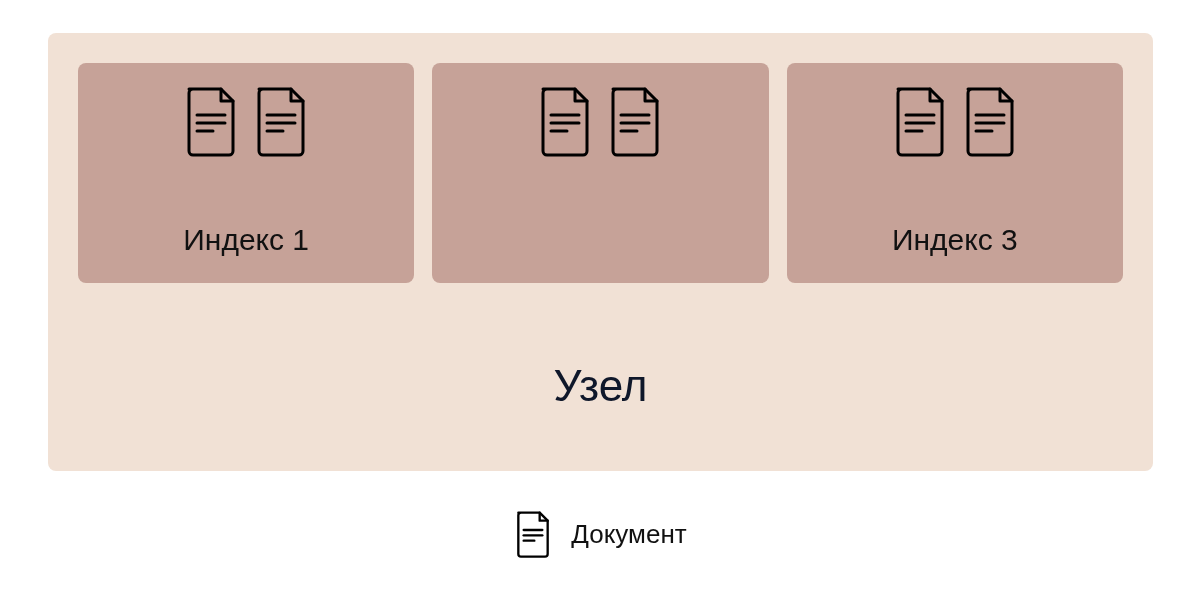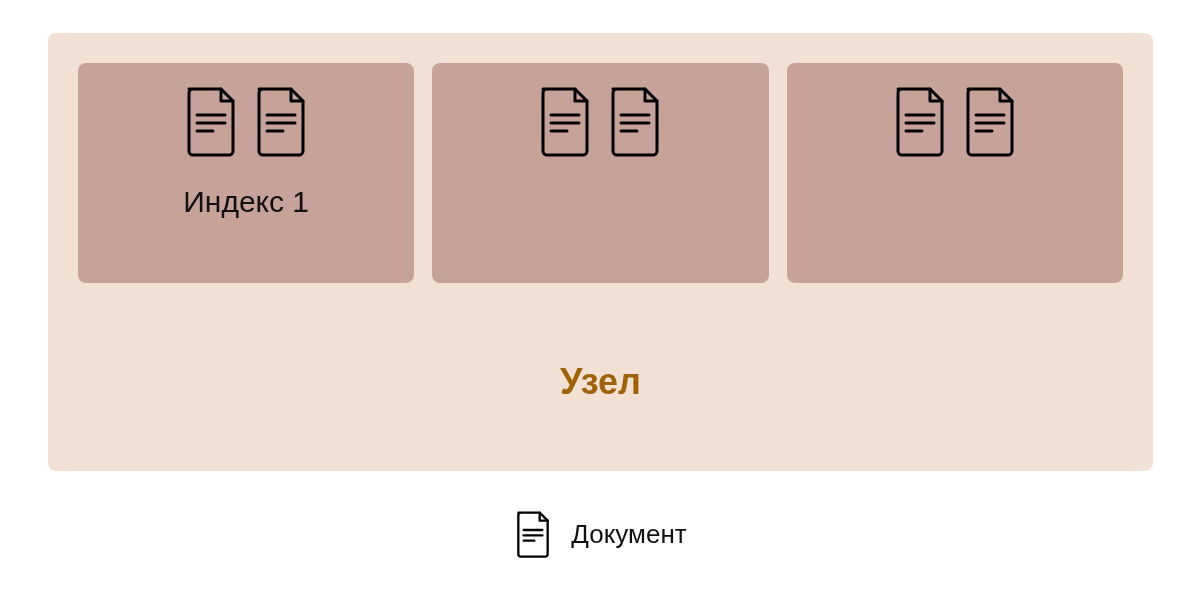--- a/index.html
+++ b/index.html
@@ -49,27 +49,28 @@
       height: 72px;
     }
     .doc-icon-small {
       width: 40px;
       height: 48px;
     }
     .index-label {
       font-size: 30px;
       color: #111;
       font-weight: 400;
+      margin-top: 38px;
     }
     .node-label {
       text-align: center;
-      font-size: 36px;
-      color: #a16207;
+      font-size: 44px;
+      color: #0f172a;
       margin-top: 78px;
-      font-weight: 700;
+      font-weight: 400;
     }
     .legend {
       position: absolute;
       left: 0;
       right: 0;
       top: 510px;
       display: flex;
       align-items: center;
       justify-content: center;
       gap: 18px;
@@ -146,20 +147,21 @@
         <span class="doc-icon">
           <svg viewBox="0 0 60 72" fill="none" stroke="#000" stroke-width="3" stroke-linejoin="round" stroke-linecap="round">
             <path d="M8 4 H40 L52 16 V66 A4 4 0 0 1 48 70 H12 A4 4 0 0 1 8 66 V8 A4 4 0 0 1 12 4 Z" fill="none"></path>
             <path d="M40 4 V16 H52" fill="none"></path>
             <line x1="16" y1="30" x2="44" y2="30"></line>
             <line x1="16" y1="38" x2="44" y2="38"></line>
             <line x1="16" y1="46" x2="32" y2="46"></line>
           </svg>
         </span>
       </div>
+      <div class="index-label">Индекс 3</div>
     </div>
   </div>
 
   <div class="node-label">Узел</div>
 </div>
 
 <div class="legend">
   <span class="doc-icon-small">
     <svg viewBox="0 0 60 72" fill="none" stroke="#000" stroke-width="3.5" stroke-linejoin="round" stroke-linecap="round">
       <path d="M8 4 H40 L52 16 V66 A4 4 0 0 1 48 70 H12 A4 4 0 0 1 8 66 V8 A4 4 0 0 1 12 4 Z" fill="none"></path>

